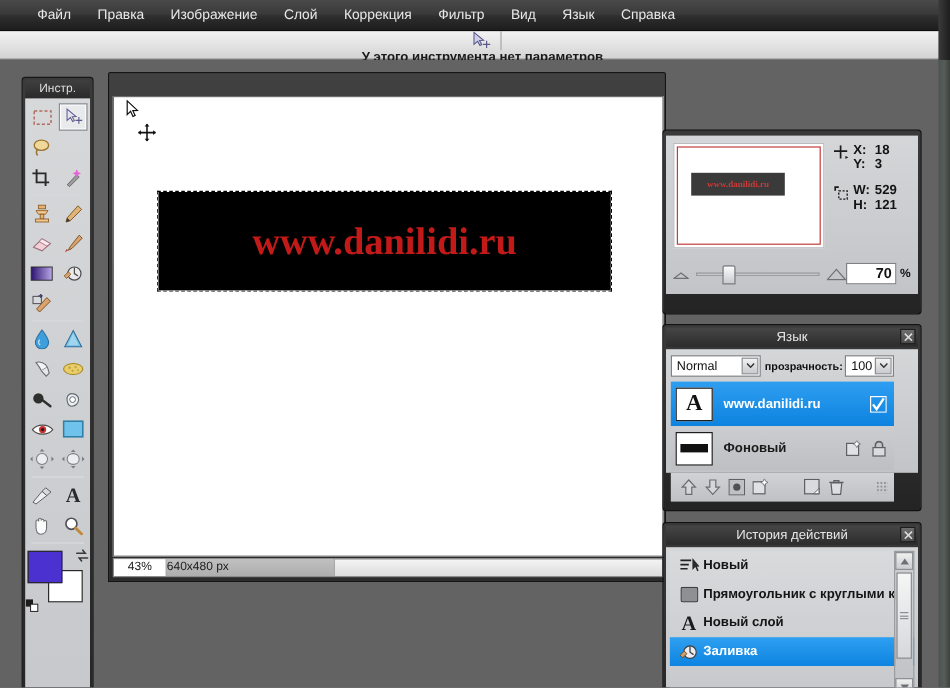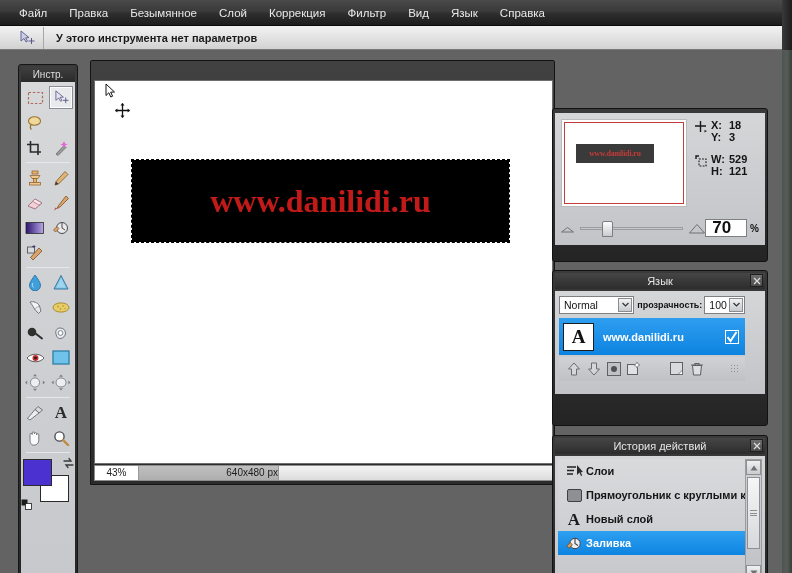--- a/index.html
+++ b/index.html
@@ -15,36 +15,36 @@
     background: #636363;
     overflow: hidden;
   }
 
   
   #menubar {
     position: absolute; left: 0; top: 0; width: 792px; height: 26px;
     background: linear-gradient(to bottom, #4a4a4a 0%, #3a3a3a 45%, #2e2e2e 55%, #1d1d1d 100%);
     border-bottom: 1px solid #0b0b0b;
     display: flex; align-items: center;
-    padding-left: 8px;
+    padding-left: 20px;
   }
   .menu-item {
     color: #e8e8e8;
     font-size: 11.5px;
     padding: 3px 11px;
     cursor: default;
     white-space: nowrap;
   }
 
   
   #optionbar {
     position: absolute; left: 0; top: 26px; width: 792px; height: 24px;
     background: linear-gradient(to bottom, #f2f2f2 0%, #e3e3e3 50%, #d2d2d2 100%);
     border-bottom: 1px solid #7a7a7a;
-    display: flex; align-items: center;
+    display: flex; align-items: center; flex-direction: column;
   }
   #optionbar .ob-icon {
     width: 34px; height: 22px;
     display: flex; align-items: center; justify-content: center;
     border-right: 1px solid #a8a8a8;
     margin-left: 10px;
   }
   #optionbar .ob-text {
     font-size: 11px; font-weight: bold; color: #1a1a1a;
     margin-left: 12px; white-space: nowrap;
@@ -179,21 +179,21 @@
     border: 1px solid #8d8d8d;
     display: flex; align-items: center;
     font-size: 10px; color: #1c1c1c;
   }
   .cs-zoom {
     width: 44px; text-align: center;
     background: #ffffff; height: 100%;
     line-height: 14px; border-right: 1px solid #9a9a9a;
   }
   .cs-dims {
-    width: 140px; text-align: right;
+    width: 140px; text-align: left;
     background: linear-gradient(to bottom,#c0c0c0,#aeaeae);
     height: 100%; line-height: 14px;
     border-right: 1px solid #9a9a9a;
   }
 
   
   .panel {
     position: absolute;
     background: linear-gradient(to bottom,#3a3a3a,#242424);
     border: 1px solid #121212;
@@ -266,22 +266,22 @@
     position: absolute; left: 21%; top: -7px;
     width: 11px; height: 16px;
     background: linear-gradient(to bottom,#fcfcfc,#c9cbce);
     border: 1px solid #7b7d81;
     border-radius: 2px 2px 0 0;
     cursor: pointer;
   }
   .zoom-field {
     width: 42px; height: 18px; background: #ffffff;
     border: 1px solid #7e8084;
-    font-size: 17px; font-weight: bold;
-    text-align: right; padding-right: 15px; line-height: 16px;
+    font-size: 12px; font-weight: bold;
+    text-align: right; padding-right: 3px; line-height: 16px;
     color: #111;
   }
   .zoom-pct { font-size: 10px; font-weight: bold; margin-left: 3px; color:#111; }
 
   
   #p-lay { left: 552px; top: 220px; width: 216px; height: 156px; }
   #p-lay .panel-body { height: 103px; padding: 4px 20px 2px 4px; }
   .lay-top { display: flex; align-items: center; height: 19px; margin-bottom: 4px; }
   .combo {
     height: 18px; background: #ffffff;
@@ -376,21 +376,21 @@
   svg { display: block; }
 </style>
 </head>
 <body>
 
 <div id="app">
 
   <div id="menubar">
     <div class="menu-item">Файл</div>
     <div class="menu-item">Правка</div>
-    <div class="menu-item">Безымянное</div>
+    <div class="menu-item">Изображение</div>
     <div class="menu-item">Слой</div>
     <div class="menu-item">Коррекция</div>
     <div class="menu-item">Фильтр</div>
     <div class="menu-item">Вид</div>
     <div class="menu-item">Язык</div>
     <div class="menu-item">Справка</div>
   </div>
 
   <div id="optionbar">
     <div class="ob-icon">
@@ -806,20 +806,40 @@
               <span style="font-family:'Liberation Serif',serif;font-size:19px;font-weight:bold;color:#111;line-height:19px;">A</span>
             </div>
             <div class="lay-name">www.danilidi.ru</div>
             <div class="lay-check">
               <svg width="14" height="14" viewBox="0 0 14 14">
                 <rect x="0.5" y="0.5" width="13" height="13" fill="none" stroke="#ffffff" stroke-width="1"></rect>
                 <path d="M2.5 7 L5.5 11 L11.5 2" stroke="#ffffff" stroke-width="2" fill="none"></path>
               </svg>
             </div>
           </div>
+          <div class="lay-row">
+            <div class="lay-thumb">
+              <div style="width:23px;height:7px;background:#111;"></div>
+            </div>
+            <div class="lay-name">Фоновый</div>
+            <div class="lay-icons">
+              <div>
+                <svg width="14" height="14" viewBox="0 0 14 14">
+                  <rect x="0.5" y="2.5" width="10" height="10" fill="#dfe1e4" stroke="#5d5f63" stroke-width="1"></rect>
+                  <path d="M9 0 l1 2 2 1 -2 1 -1 2 -1 -2 -2 -1 2 -1 Z" fill="#ffffff" stroke="#5d5f63" stroke-width="0.6"></path>
+                </svg>
+              </div>
+              <div>
+                <svg width="13" height="14" viewBox="0 0 13 14">
+                  <path d="M3.5 6 V4 a3 3 0 0 1 6 0 V6" fill="none" stroke="#5d5f63" stroke-width="1.3"></path>
+                  <rect x="1.5" y="6" width="10" height="7" fill="#d9dbde" stroke="#5d5f63" stroke-width="1"></rect>
+                </svg>
+              </div>
+            </div>
+          </div>
         </div>
 
         <div class="lay-btns">
           <div class="lay-btn">
             <svg width="14" height="14" viewBox="0 0 14 14">
                 <path d="M7 1 L12.5 7 H9.5 V13 H4.5 V7 H1.5 Z" fill="#d4d6da" stroke="#6a6c70" stroke-width="1"></path>
               </svg>
           </div>
           <div class="lay-btn">
             <svg width="14" height="14" viewBox="0 0 14 14">
@@ -869,21 +889,21 @@
 
           <div class="his-row">
             <div class="his-ico">
               <svg width="17" height="14" viewBox="0 0 17 14">
                 <g stroke="#222" stroke-width="1.3">
                     <path d="M1 3 h9 M1 6.5 h7 M1 10 h6"></path>
                   </g>
                 <path d="M11 1 L11 11 L13.5 8.5 L15 12 L16.2 11.4 L14.8 8.2 L17 8 Z" fill="#2b2b2b"></path>
               </svg>
             </div>
-            <span>Слои</span>
+            <span>Новый</span>
           </div>
 
           <div class="his-row">
             <div class="his-ico">
               <svg width="15" height="13">
                   <rect x="0.5" y="0.5" width="14" height="12" rx="1.5" fill="#8e9094" stroke="#3e4044" stroke-width="1"></rect>
                 </svg>
             </div>
             <span>Прямоугольник с круглыми кр</span>
           </div>

